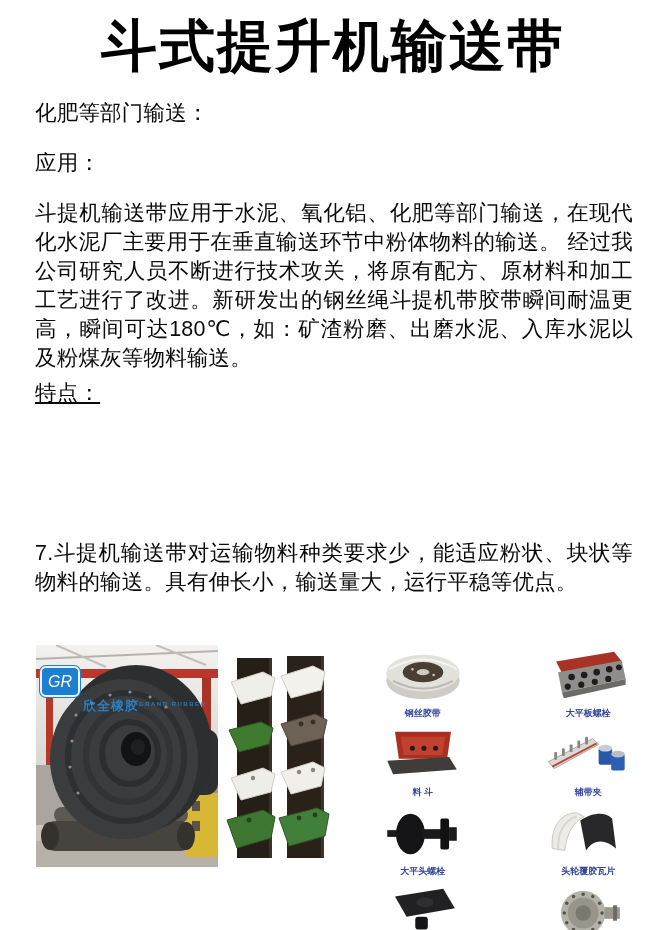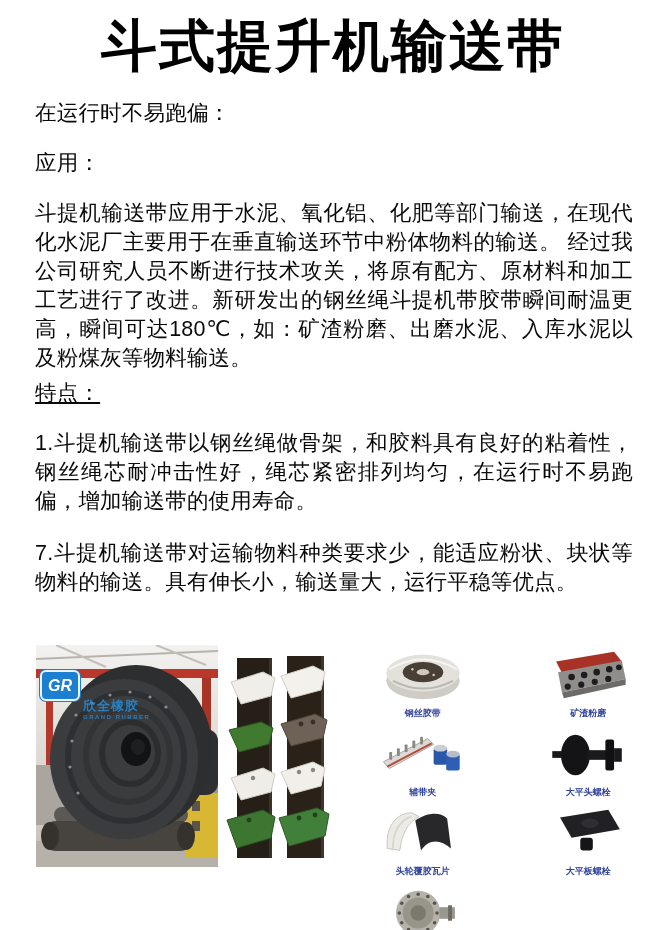--- a/index.html
+++ b/index.html
@@ -14,47 +14,46 @@
   .p-appt{top:199px;}
   .p-feath{top:379px;text-decoration:underline;}
   .p-f1{top:429px;}
   .p-f2{top:539px;}
 
   
   .photo-left{position:absolute;left:36px;top:645px;width:182px;height:222px;overflow:hidden;}
   .photo-left svg{display:block;}
   .brand-logo{position:absolute;left:4px;top:6px;display:flex;align-items:center;gap:3px;}
   .logo-badge{width:36px;height:27px;background:#1d7fd0;border-radius:6px;border:2px solid #eaf4fc;
-              color:#fff;font-weight:700;font-style:italic;font-size:16px;display:flex;
+              color:#fff;font-weight:400;font-style:italic;font-size:16px;display:flex;
               align-items:center;justify-content:center;box-shadow:0 0 0 1px #1d7fd0;}
-  .logo-text{display:flex;flex-direction:column;line-height:1;margin-top:48px;}
+  .logo-text{display:flex;flex-direction:row;line-height:1;margin-top:48px;}
   .logo-cn{font-size:13px;font-weight:700;color:#2a8bd6;opacity:.85;letter-spacing:1px;}
   .logo-en{font-size:6px;font-weight:700;color:#2a8bd6;opacity:.8;letter-spacing:1.5px;margin-top:2px;}
 
   .photo-mid{position:absolute;left:225px;top:652px;width:120px;height:212px;}
 
   .parts-grid{position:absolute;left:345px;top:648px;width:321px;
               display:grid;grid-template-columns:repeat(2,1fr);column-gap:10px;row-gap:7px;}
   .part-cell{display:flex;flex-direction:column;align-items:center;}
   .part-thumb{width:100%;height:56px;display:flex;align-items:center;justify-content:center;}
   .part-thumb svg{width:90px;height:56px;}
   .part-label{font-size:9px;font-weight:700;color:#33459c;margin-top:3px;white-space:nowrap;}
 </style>
 </head>
 <body>
 
 <div class="page">
 
   <h1 class="title">斗式提升机输送带</h1>
 
-  <p class="para p-intro">在运行时不易跑偏：</p>
+  <p class="para p-intro">化肥等部门输送：</p>
   <p class="para p-apph">应用：</p>
   <p class="para p-appt">斗提机输送带应用于水泥、氧化铝、化肥等部门输送，在现代化水泥厂主要用于在垂直输送环节中粉体物料的输送。 经过我公司研究人员不断进行技术攻关，将原有配方、原材料和加工工艺进行了改进。新研发出的钢丝绳斗提机带胶带瞬间耐温更高，瞬间可达180℃，如：矿渣粉磨、出磨水泥、入库水泥以及粉煤灰等物料输送。</p>
   <p class="para p-feath">特点：</p>
-  <p class="para p-f1">1.斗提机输送带以钢丝绳做骨架，和胶料具有良好的粘着性，钢丝绳芯耐冲击性好，绳芯紧密排列均匀，在运行时不易跑偏，增加输送带的使用寿命。</p>
   <p class="para p-f2">7.斗提机输送带对运输物料种类要求少，能适应粉状、块状等物料的输送。具有伸长小，输送量大，运行平稳等优点。</p>
 
   <div class="photo-left">
     <svg viewBox="0 0 182 222" width="182" height="222">
       <defs>
         <linearGradient id="bg" x1="0" y1="0" x2="0" y2="1">
           <stop offset="0" stop-color="#f3f2f0"></stop>
             <stop offset="0.6" stop-color="#d9d5cf"></stop>
           <stop offset="1" stop-color="#c2bdb5"></stop>
         </linearGradient>
@@ -172,23 +171,38 @@
               <circle cx="54" cy="25" r="3.4"></circle>
             <circle cx="67" cy="22" r="3.4"></circle>
               <circle cx="77" cy="20" r="3"></circle>
             <circle cx="24" cy="40" r="3.2"></circle>
               <circle cx="38" cy="38" r="3.2"></circle>
               <circle cx="52" cy="35" r="3.2"></circle>
             <circle cx="66" cy="32" r="3.2"></circle>
           </g>
         </svg>
       </div>
-      <div class="part-label">矿渣粉磨</div>
-    </div>
-
+      <div class="part-label">大平板螺栓</div>
+    </div>
+
+    <div class="part-cell">
+      <div class="part-thumb">
+        <svg viewBox="0 0 90 58">
+          <polygon points="16,5 74,5 70,33 20,33" fill="#a93021"></polygon>
+          <polygon points="22,10 68,10 65,29 25,29" fill="#c2402f"></polygon>
+          <g fill="#1c1c1e">
+            <circle cx="34" cy="22" r="2.6"></circle>
+              <circle cx="46" cy="22" r="2.6"></circle>
+              <circle cx="58" cy="22" r="2.6"></circle>
+          </g>
+          <polygon points="8,35 72,31 80,44 14,49" fill="#3f3c39"></polygon>
+        </svg>
+      </div>
+      <div class="part-label">料 斗</div>
+    </div>
 
     <div class="part-cell">
       <div class="part-thumb">
         <svg viewBox="0 0 90 58">
           <polygon points="4,36 50,12 56,18 10,43" fill="#dcdad6" stroke="#a6a4a0" stroke-width="1"></polygon>
           <line x1="8" y1="41" x2="54" y2="17" stroke="#b84a3c" stroke-width="2"></line>
           <g fill="#8a8882">
             <rect x="10" y="26" width="3" height="8" rx="1"></rect>
               <rect x="18" y="22" width="3" height="8" rx="1"></rect>
             <rect x="26" y="18" width="3" height="8" rx="1"></rect>

